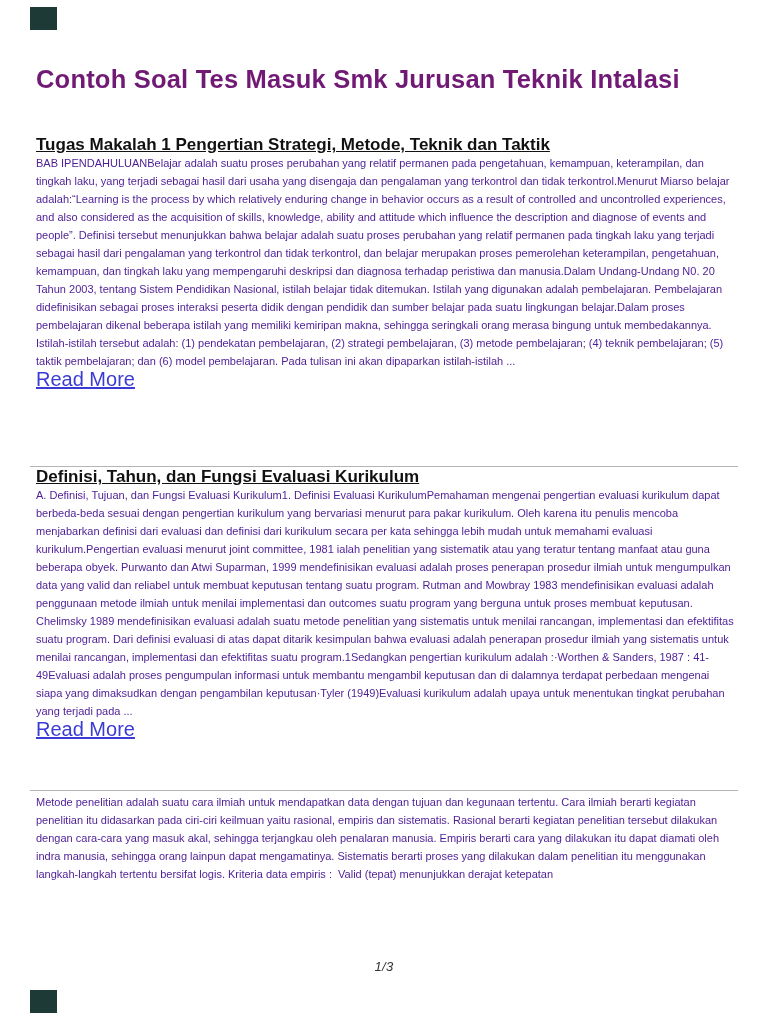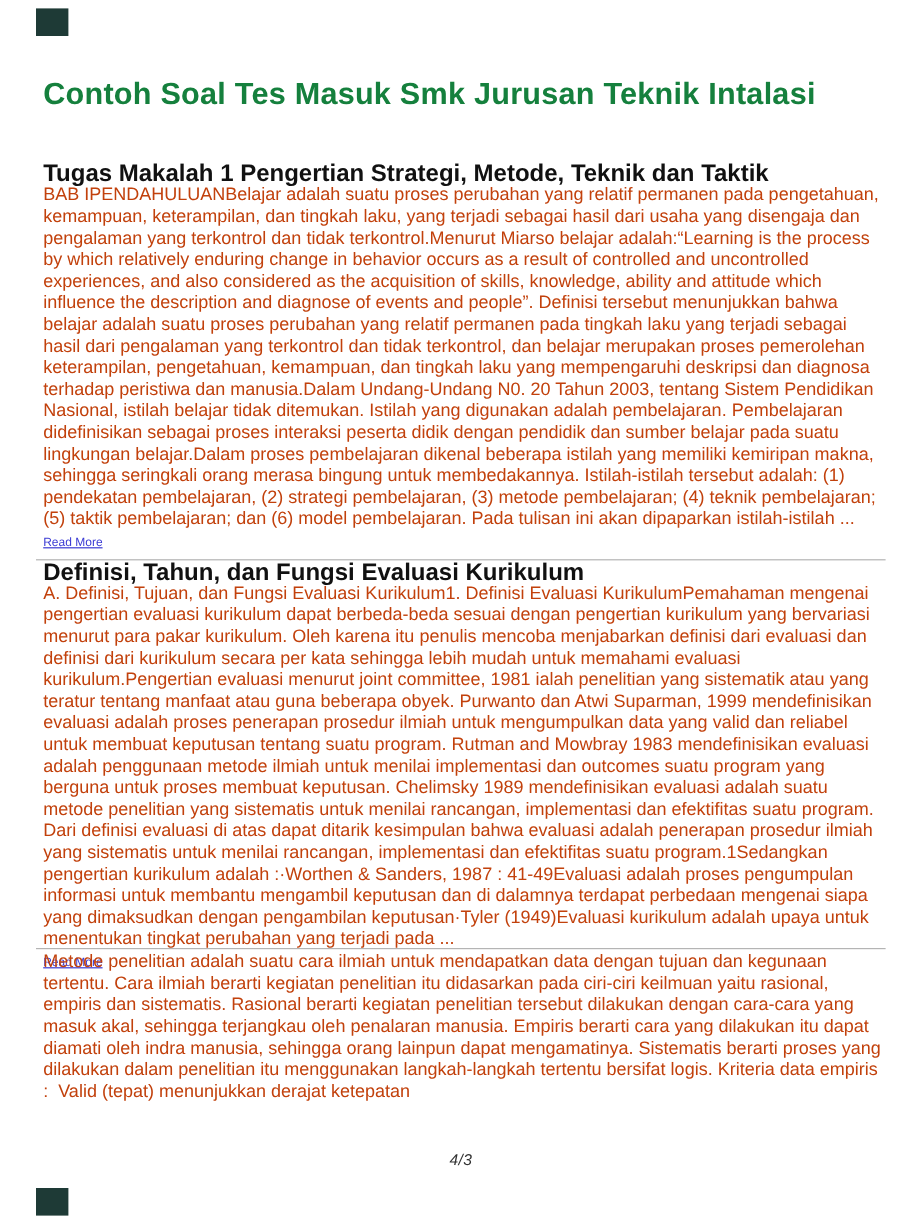--- a/index.html
+++ b/index.html
@@ -11,38 +11,38 @@
     overflow: hidden;
   }
   .corner-mark {
     position: absolute; left: 30px; width: 27px; height: 23px;
   }
   .corner-top { top: 7px; }
   .corner-bottom { top: 990px; }
   .doc-title {
     position: absolute; top: 44px; left: 36px; width: 645px;
     font-size: 25.5px; line-height: 37px; font-weight: 700;
-    color: #15803d; letter-spacing: 0.2px;
+    color: #701a75; letter-spacing: 0.2px;
   }
   .section {
     position: absolute; left: 36px; width: 698px;
   }
   .s1 { top: 136px; }
   .s2 { top: 468px; }
   .s3 { top: 793px; }
   .section h2 {
-    margin: 0; font-size: 20px; line-height: 18px;
-    font-weight: 700; color: #111111;
+    margin: 0; font-size: 17px; line-height: 18px;
+    font-weight: 700; color: #111111; text-decoration: underline;
   }
   .section p {
-    margin: 0; font-size: 15px; line-height: 18px;
-    color: #c2410c;
+    margin: 0; font-size: 11px; line-height: 18px;
+    color: #4c1d95;
   }
   .read-more {
-    display: inline-block; font-size: 10px; line-height: 18px;
+    display: inline-block; font-size: 20px; line-height: 18px;
     text-decoration: underline; cursor: pointer;
   }
   .divider {
     position: absolute; left: 30px; width: 708px; height: 0;
     border-top: 1px solid #b4b4b4;
   }
   .d1 { top: 466px; }
   .d2 { top: 790px; }
   .page-footer {
     position: absolute; top: 959px; left: 0; width: 768px;
@@ -71,13 +71,13 @@
   <p>A. Definisi, Tujuan, dan Fungsi Evaluasi Kurikulum1. Definisi Evaluasi KurikulumPemahaman mengenai pengertian evaluasi kurikulum dapat berbeda-beda sesuai dengan pengertian kurikulum yang bervariasi menurut para pakar kurikulum. Oleh karena itu penulis mencoba menjabarkan definisi dari evaluasi dan definisi dari kurikulum secara per kata sehingga lebih mudah untuk memahami evaluasi kurikulum.Pengertian evaluasi menurut joint committee, 1981 ialah penelitian yang sistematik atau yang teratur tentang manfaat atau guna beberapa obyek. Purwanto dan Atwi Suparman, 1999 mendefinisikan evaluasi adalah proses penerapan prosedur ilmiah untuk mengumpulkan data yang valid dan reliabel untuk membuat keputusan tentang suatu program. Rutman and Mowbray 1983 mendefinisikan evaluasi adalah penggunaan metode ilmiah untuk menilai implementasi dan outcomes suatu program yang berguna untuk proses membuat keputusan. Chelimsky 1989 mendefinisikan evaluasi adalah suatu metode penelitian yang sistematis untuk menilai rancangan, implementasi dan efektifitas suatu program. Dari definisi evaluasi di atas dapat ditarik kesimpulan bahwa evaluasi adalah penerapan prosedur ilmiah yang sistematis untuk menilai rancangan, implementasi dan efektifitas suatu program.1Sedangkan pengertian kurikulum adalah :·Worthen &amp; Sanders, 1987 : 41-49Evaluasi adalah proses pengumpulan informasi untuk membantu mengambil keputusan dan di dalamnya terdapat perbedaan mengenai siapa yang dimaksudkan dengan pengambilan keputusan·Tyler (1949)Evaluasi kurikulum adalah upaya untuk menentukan tingkat perubahan yang terjadi pada ...</p>
   <a class="read-more" style="color: rgb(59, 59, 212);">Read More</a>
 </div>
 
 <div class="divider d2" style="border-top-color: rgb(180, 180, 180);"></div>
 
 <div class="section s3">
   <p>Metode penelitian adalah suatu cara ilmiah untuk mendapatkan data dengan tujuan dan kegunaan tertentu. Cara ilmiah berarti kegiatan penelitian itu didasarkan pada ciri-ciri keilmuan yaitu rasional, empiris dan sistematis. Rasional berarti kegiatan penelitian tersebut dilakukan dengan cara-cara yang masuk akal, sehingga terjangkau oleh penalaran manusia. Empiris berarti cara yang dilakukan itu dapat diamati oleh indra manusia, sehingga orang lainpun dapat mengamatinya. Sistematis berarti proses yang dilakukan dalam penelitian itu menggunakan langkah-langkah tertentu bersifat logis. Kriteria data empiris : &nbsp;Valid (tepat) menunjukkan derajat ketepatan</p>
 </div>
 
-<div class="page-footer">4/3</div>
+<div class="page-footer">1/3</div>
 
 </body></html>

